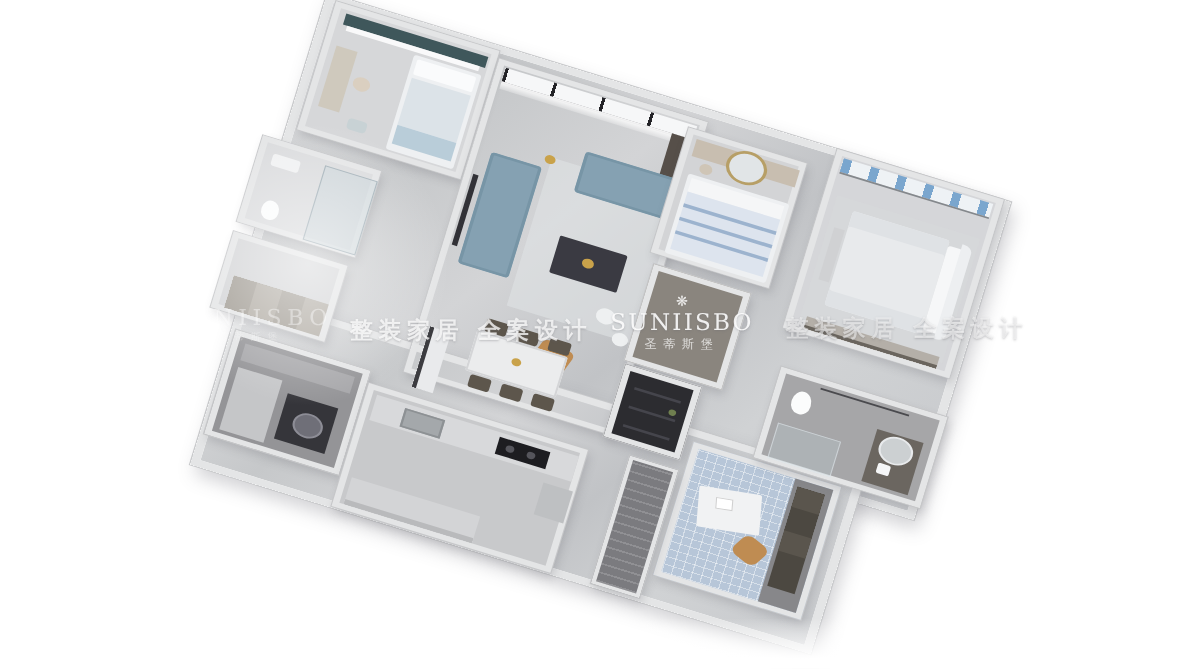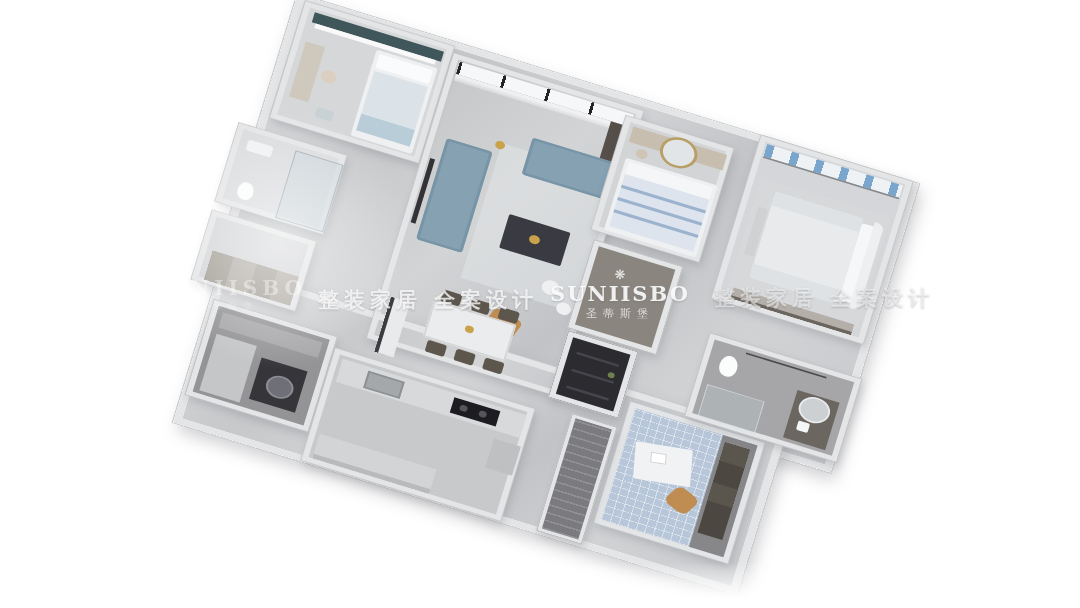--- a/index.html
+++ b/index.html
@@ -22,21 +22,21 @@
   .round{border-radius:50%;}
   .windows{background:repeating-linear-gradient(90deg,#232327 0 3px,#f6f7f8 3px 46px);
            border-bottom:2px solid #9a9a9e;}
   .bluestripe{background:repeating-linear-gradient(90deg,#7aa6ce 0 8px,#eef2f5 8px 26px);
            border-bottom:2px solid #84888c;}
   .tiles{background-color:#b7c6d8;
          background-image:repeating-linear-gradient(0deg,rgba(255,255,255,.45) 0 1px,transparent 1px 9px),
                           repeating-linear-gradient(90deg,rgba(255,255,255,.45) 0 1px,transparent 1px 9px);}
   .rail{background:#7b7b7f;background-image:repeating-linear-gradient(0deg,rgba(255,255,255,.16) 0 2px,transparent 2px 10px);}
   .wm{position:absolute;color:#fff;text-align:center;pointer-events:none;}
-  .wm .brand{font-weight:bold;letter-spacing:5px;}
+  .wm .brand{font-weight:normal;letter-spacing:5px;}
   .wm .sub{letter-spacing:6px;}
   .slogan{position:absolute;font-weight:bold;font-size:21px;letter-spacing:5px;color:rgba(252,253,253,.78);
           text-shadow:0 1px 2px rgba(105,105,112,.35);white-space:nowrap;pointer-events:none;}
   .fade{position:absolute;pointer-events:none;}
 </style>
 </head>
 <body>
 
 <div class="stage">
 

